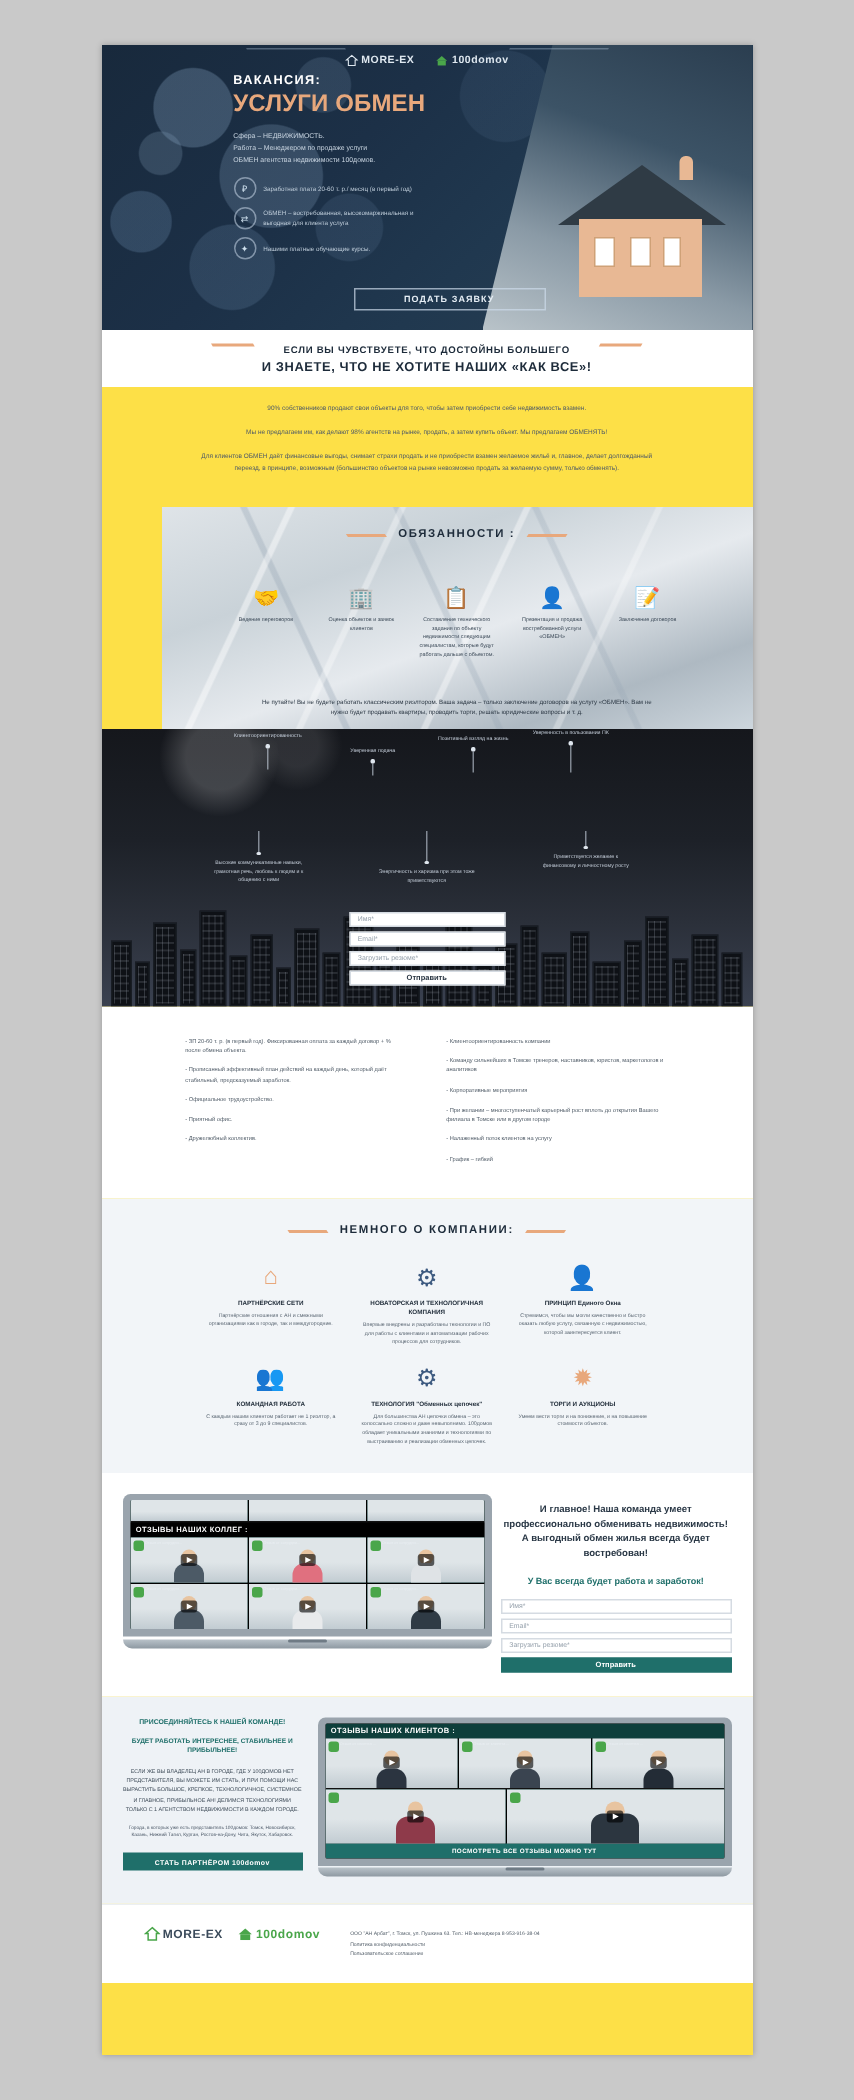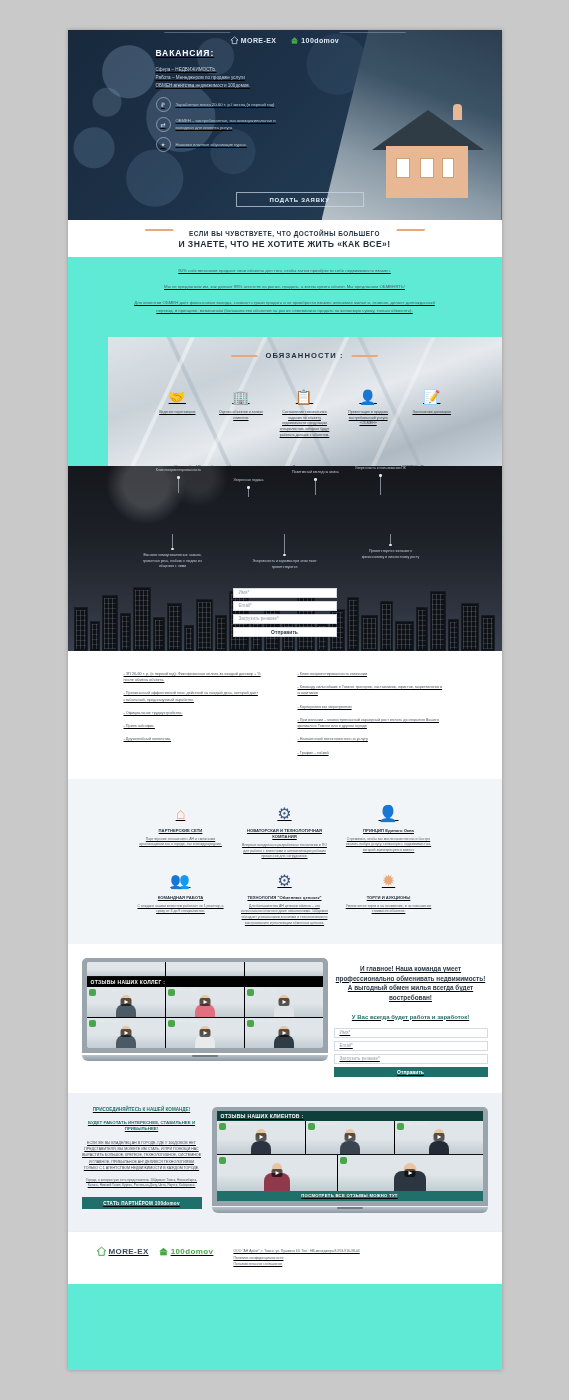--- a/index.html
+++ b/index.html
@@ -5,25 +5,24 @@
   * { box-sizing: border-box; margin:0; padding:0; }
   html,body { background:#c9c9c9; }
   body {
     width:569px; height:1400px;
     font-family:"Liberation Sans", sans-serif;
     display:flex; align-items:center; justify-content:center;
     overflow:hidden;
   }
   .page {
     width:434px; height:1340px;
-    background:#5eead4;
+    background:#fde047;
     overflow:hidden;
     position:relative;
     box-shadow:0 0 4px rgba(0,0,0,.25);
-    text-decoration:underline;
   }
 
   
   .hero {
     position:relative; height:190px; overflow:hidden;
     background:
       radial-gradient(circle at 14% 22%, rgba(140,170,200,.30) 0 26px, transparent 27px),
       radial-gradient(circle at 26% 46%, rgba(150,180,210,.22) 0 34px, transparent 35px),
       radial-gradient(circle at 6% 62%, rgba(120,155,190,.25) 0 20px, transparent 21px),
       radial-gradient(circle at 20% 78%, rgba(130,165,200,.18) 0 28px, transparent 29px),
@@ -104,21 +103,21 @@
   .band-tag::before { left:0; transform:skewX(30deg); border-left:0; }
   .band-tag::after  { right:0; transform:skewX(-30deg); }
   .band-l1 { color:#1d2b3a; font-size:6.4px; font-weight:bold; letter-spacing:.5px; }
   .band-l2 { color:#1d2b3a; font-size:8.6px; font-weight:bold; letter-spacing:.4px; margin-top:2px; }
 
   .intro { text-align:center; padding:10px 62px 14px; }
   .intro p { color:#4e5a66; font-size:4.3px; line-height:1.85; margin-bottom:8px; }
 
   
   .duties {
-    position:relative; height:129px; overflow:hidden;
+    position:relative; height:148px; overflow:hidden;
     background:linear-gradient(160deg,#dfe4e8 0%,#c9d2d8 30%,#e6eaee 55%,#aeb9c2 80%,#cdd6dd 100%);
     margin-left:40px;
   }
   .duties::after {
     content:""; position:absolute; inset:0;
     background:
       linear-gradient(115deg, transparent 0 18%, rgba(255,255,255,.45) 18.3% 19%, transparent 19.3% 34%, rgba(255,255,255,.35) 34.3% 35%, transparent 35.3% 52%, rgba(255,255,255,.4) 52.3% 53%, transparent 53.3% 71%, rgba(255,255,255,.3) 71.3% 72%, transparent 72.3%),
       linear-gradient(65deg, transparent 0 26%, rgba(150,165,180,.35) 26.3% 27%, transparent 27.3% 48%, rgba(150,165,180,.3) 48.3% 49%, transparent 49.3% 68%, rgba(150,165,180,.28) 68.3% 69%, transparent 69.3%);
   }
   .duties-head { position:relative; z-index:3; text-align:center; padding-top:7px; }
@@ -281,20 +280,21 @@
           <div class="chim"></div>
         <div class="body"></div>
         <div class="win w1"></div>
           <div class="win w2"></div>
           <div class="win w3"></div>
       </div>
     </div>
 
     <div class="hero-inner">
       <div class="kicker">ВАКАНСИЯ:</div>
+      <div class="hero-h1">УСЛУГИ ОБМЕН</div>
       <div class="hero-sub">
         <div>Сфера – НЕДВИЖИМОСТЬ.</div>
         <div>Работа – Менеджером по продаже услуги</div>
         <div>ОБМЕН агентства недвижимости 100домов.</div>
       </div>
       <div class="hero-bullets">
         <div class="hb">
           <span class="hb-ic">₽</span>
           <span class="hb-tx">Заработная плата 20-60 т. р./ месяц (в первый год)</span>
         </div>
@@ -308,21 +308,21 @@
         </div>
       </div>
     </div>
 
     <div class="hero-cta">ПОДАТЬ ЗАЯВКУ</div>
   </section>
 
   <section class="band">
     <div class="band-tag">
       <div class="band-l1">ЕСЛИ ВЫ ЧУВСТВУЕТЕ, ЧТО ДОСТОЙНЫ БОЛЬШЕГО</div>
-      <div class="band-l2">И ЗНАЕТЕ, ЧТО НЕ ХОТИТЕ ЖИТЬ «КАК ВСЕ»!</div>
+      <div class="band-l2">И ЗНАЕТЕ, ЧТО НЕ ХОТИТЕ НАШИХ «КАК ВСЕ»!</div>
     </div>
   </section>
 
   <section class="intro">
     <p>90% собственников продают свои объекты для того, чтобы затем приобрести себе недвижимость взамен.</p>
     <p>Мы не предлагаем им, как делают 98% агентств на рынке, продать, а затем купить объект. Мы предлагаем ОБМЕНЯТЬ!</p>
     <p>Для клиентов ОБМЕН даёт финансовые выгоды, снимает страхи продать и не приобрести взамен желаемое жильё и, главное, делает долгожданный переезд, в принципе, возможным (большинство объектов на рынке невозможно продать за желаемую сумму, только обменять).</p>
   </section>
 
   <section class="duties">
@@ -446,20 +446,23 @@
         <li>- Команду сильнейших в Томске тренеров, наставников, юристов, маркетологов и аналитиков</li>
         <li>- Корпоративные мероприятия</li>
         <li>- При желании – многоступенчатый карьерный рост вплоть до открытия Вашего филиала в Томске или в другом городе</li>
         <li>- Налаженный поток клиентов на услугу</li>
         <li>- График – гибкий</li>
       </ul>
     </div>
   </section>
 
   <section class="company">
+    <div class="ben-head">
+      <span class="sec-tag"><span class="sec-title">НЕМНОГО О КОМПАНИИ:</span></span>
+    </div>
     <div class="comp-grid">
       <div class="comp">
         <div class="comp-ic">⌂</div>
         <div class="comp-t">ПАРТНЁРСКИЕ СЕТИ</div>
         <div class="comp-d">Партнёрские отношения с АН и смежными организациями как в городе, так и междугородние.</div>
       </div>
       <div class="comp">
         <div class="comp-ic blu">⚙</div>
         <div class="comp-t">НОВАТОРСКАЯ И ТЕХНОЛОГИЧНАЯ КОМПАНИЯ</div>
         <div class="comp-d">Впервые внедрены и разработаны технологии и ПО для работы с клиентами и автоматизации рабочих процессов для сотрудников.</div>

